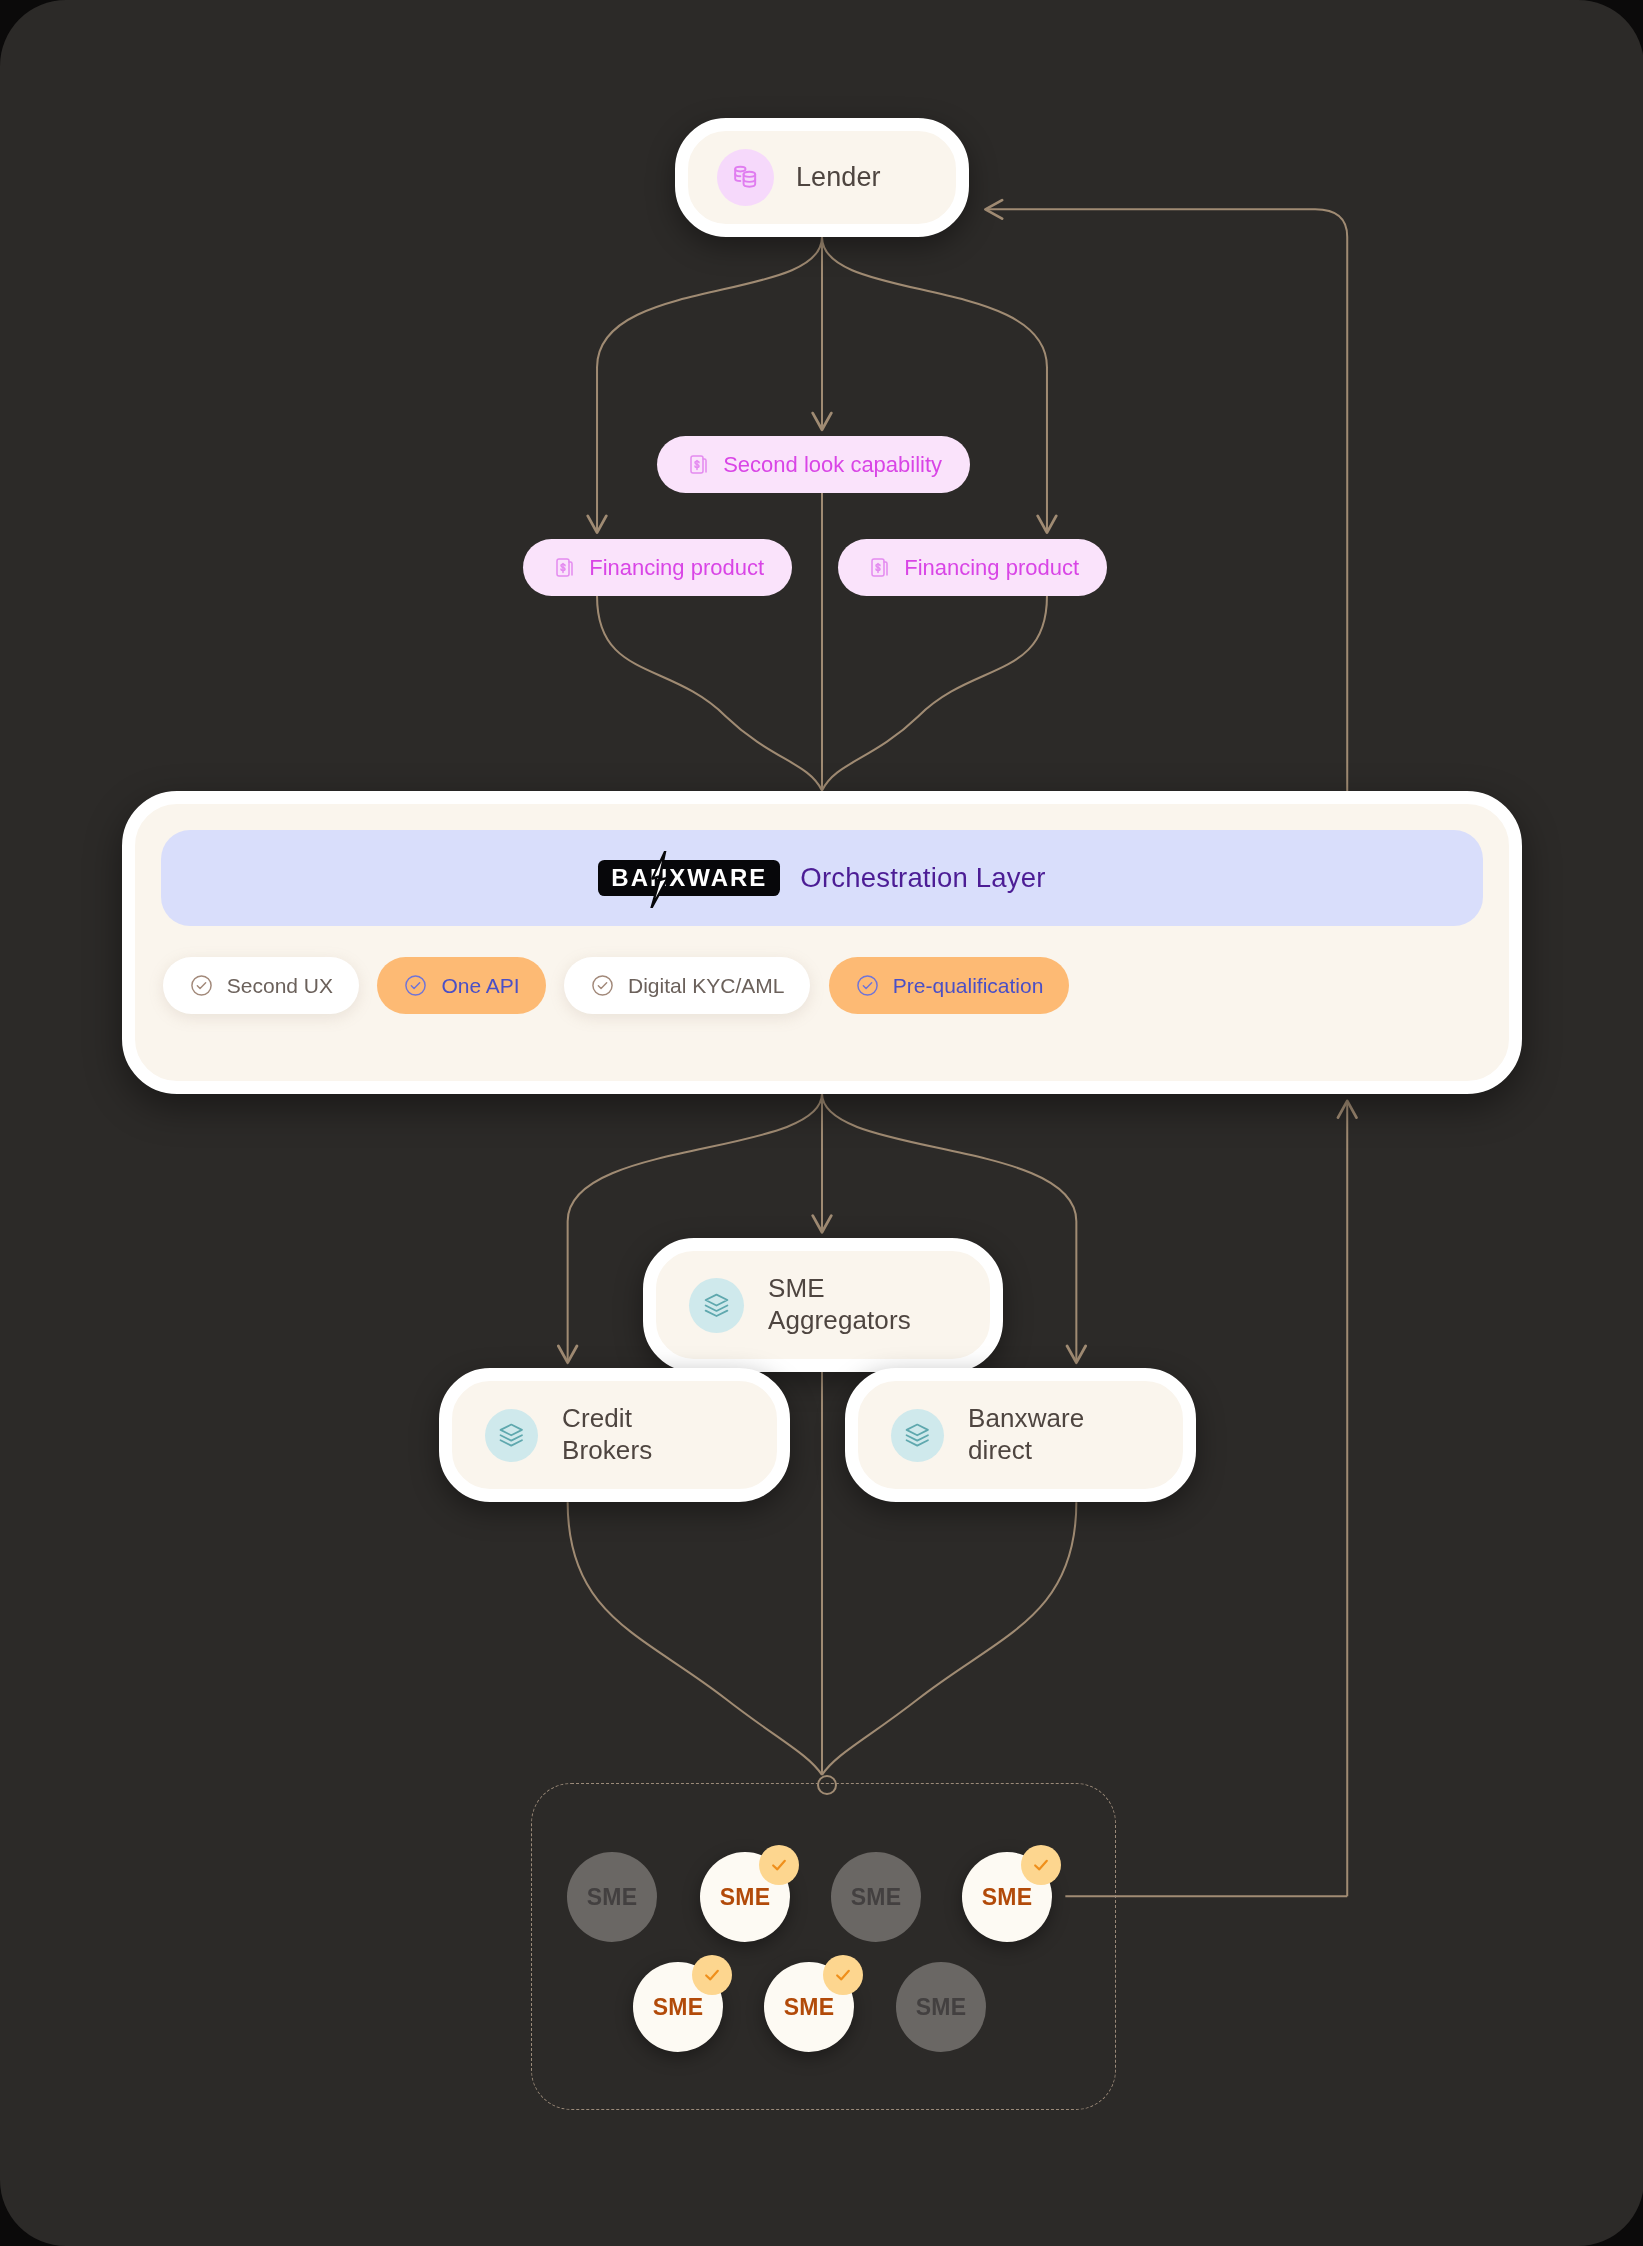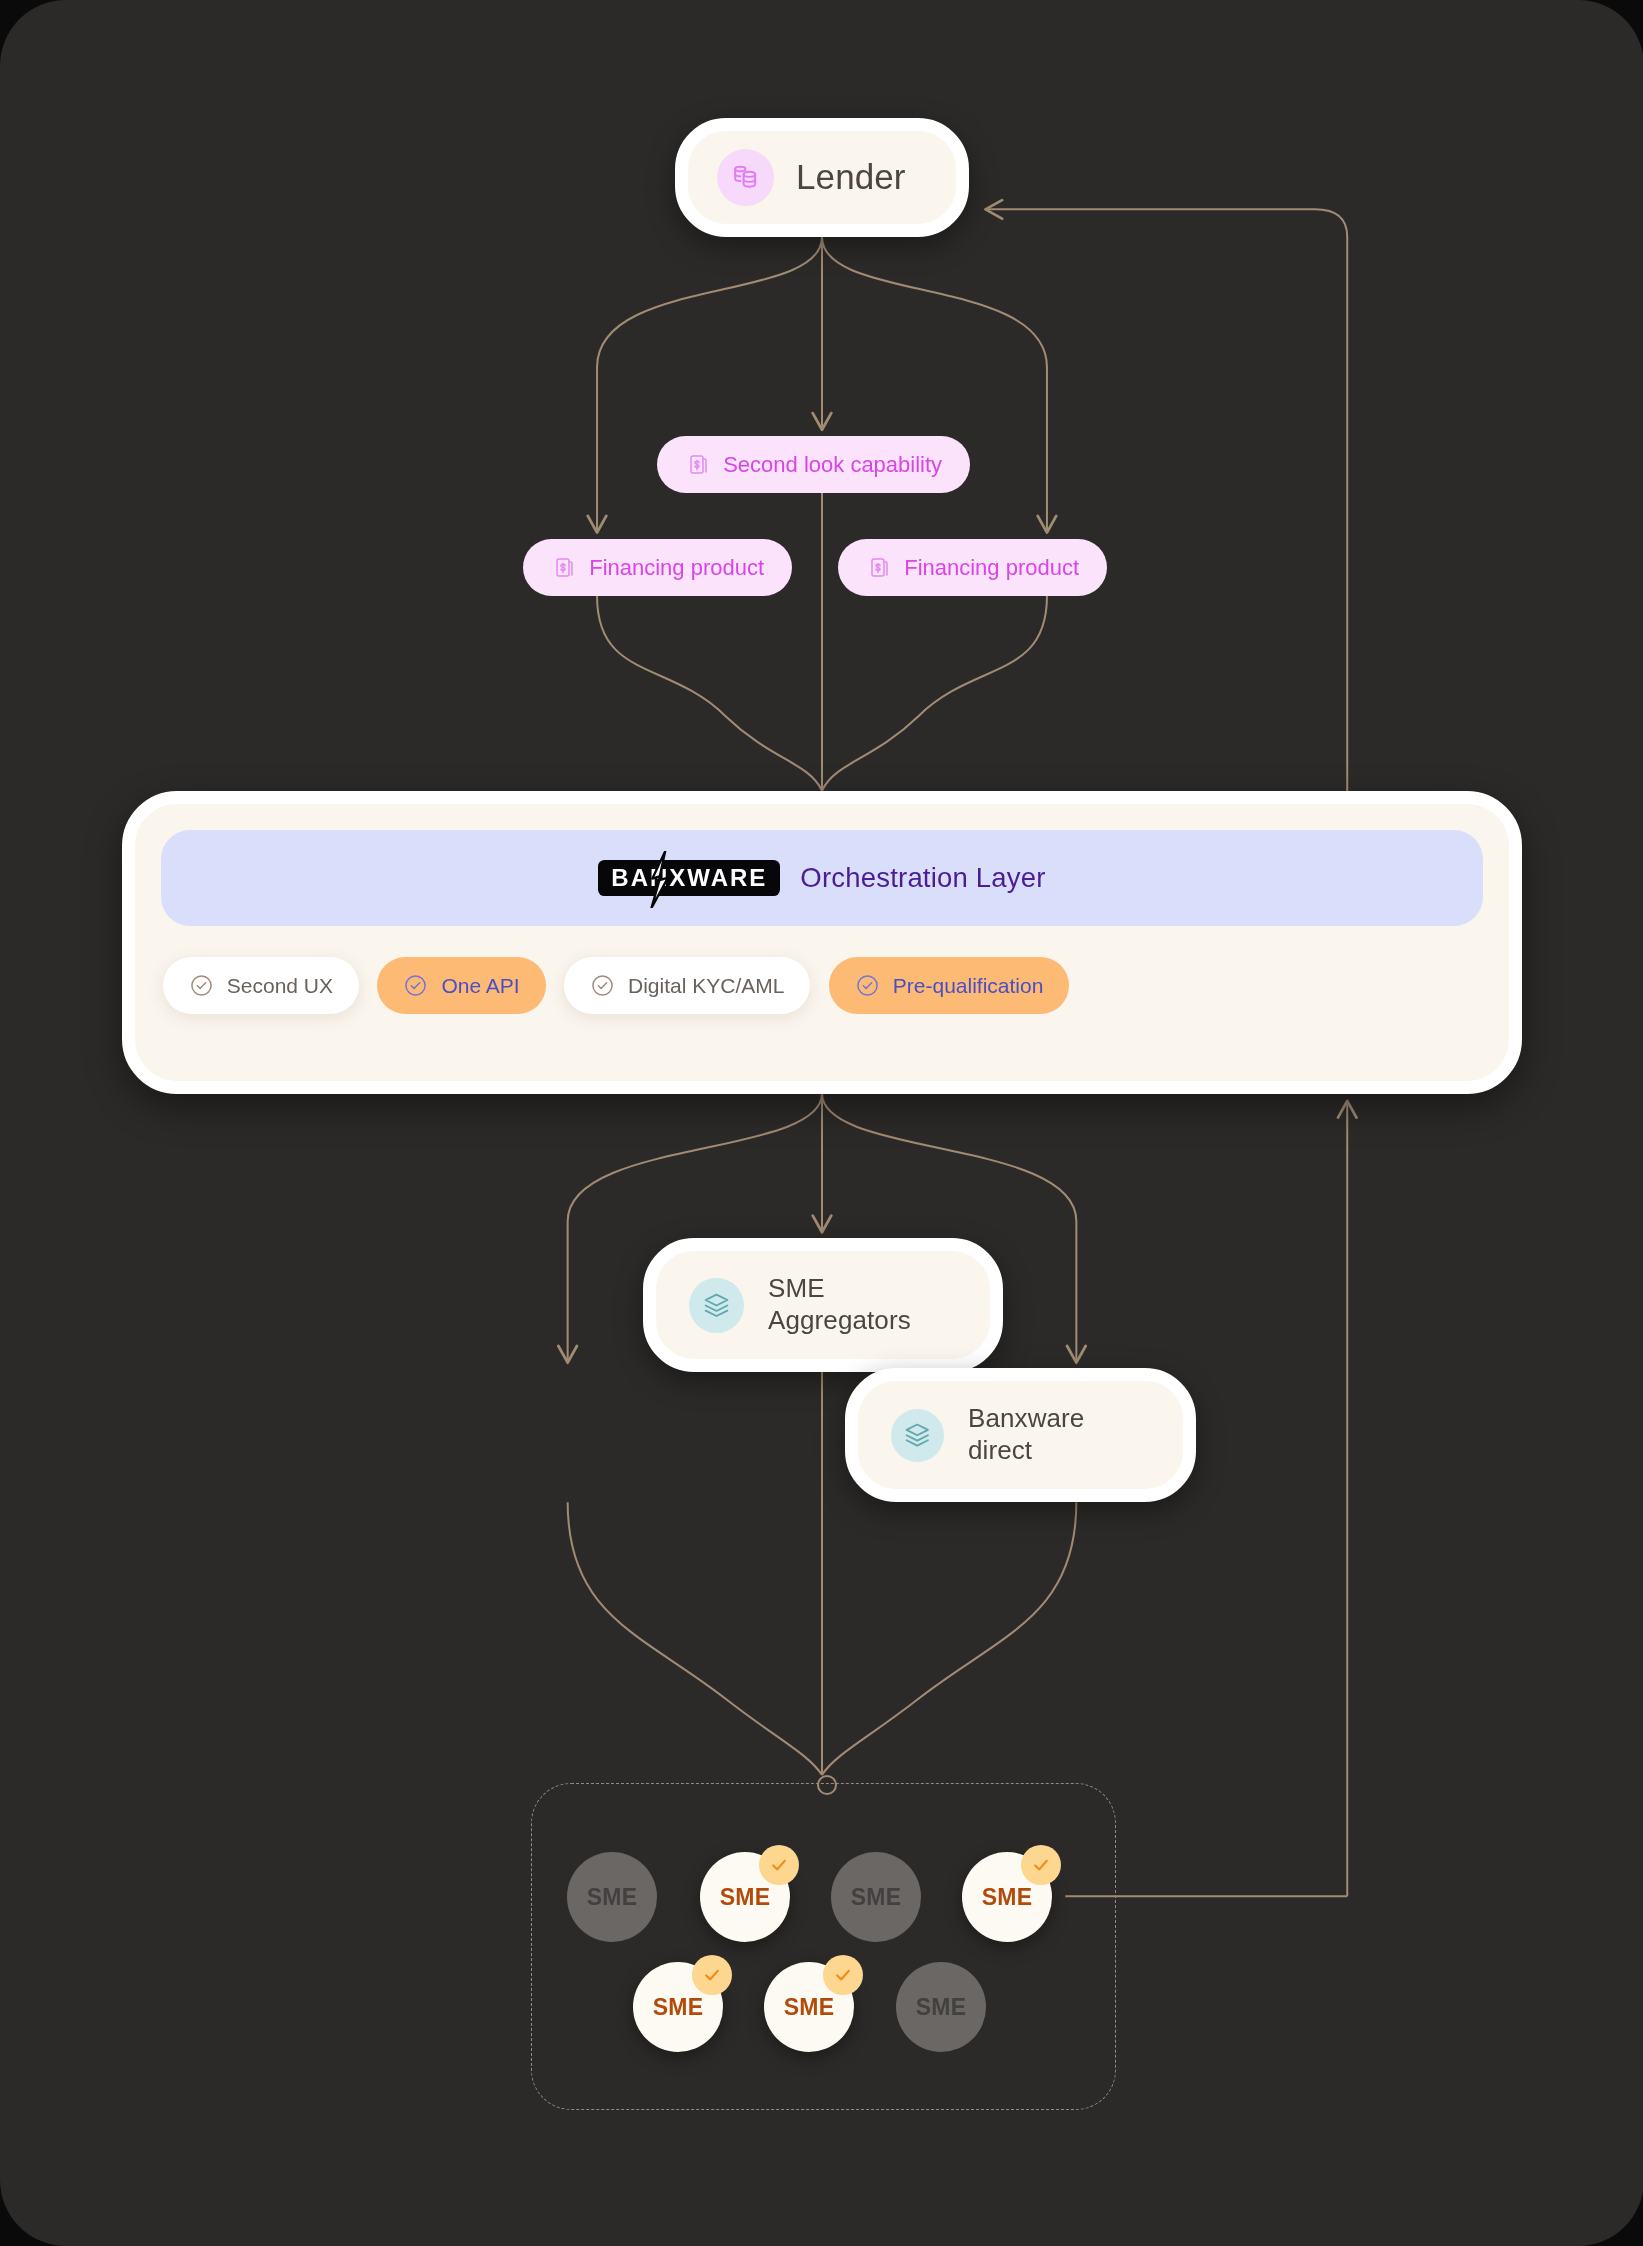--- a/index.html
+++ b/index.html
@@ -37,21 +37,21 @@
   .card .lbl {
     color: #4e4540;
     line-height: 1.22;
     letter-spacing: 0.1px;
     white-space: pre-line;
   }
 
   
   #n-lender { left: 675px; top: 118px; width: 294px; height: 119px; padding: 0 0 0 29px; }
   #n-lender .ic { width: 57px; height: 57px; background: #f6d9fb; }
-  #n-lender .lbl { font-size: 35px; margin-left: 22px; text-align: right; }
+  #n-lender .lbl { font-size: 27px; margin-left: 22px; text-align: right; }
 
   
   #n-agg { left: 643px; top: 1238px; width: 360px; height: 134px; padding: 0 0 0 33px; }
   #n-agg .ic { width: 55px; height: 55px; background: #cfe9ec; }
   #n-agg .lbl { font-size: 26px; margin-left: 24px; }
 
   
   #n-broker { left: 439px; top: 1368px; width: 351px; height: 134px; padding: 0 0 0 33px; }
   #n-broker .ic { width: 53px; height: 53px; background: #cfe9ec; }
   #n-broker .lbl { font-size: 26px; margin-left: 24px; }
@@ -324,20 +324,31 @@
       <svg width="29" height="29" viewBox="0 0 24 24" fill="none" stroke="#5fa8ae" stroke-width="1.5" stroke-linecap="round" stroke-linejoin="round">
         <path d="M12 3 L21 7.5 L12 12 L3 7.5 Z"></path>
         <path d="M3 12 L12 16.5 L21 12"></path>
         <path d="M3 16.2 L12 20.7 L21 16.2"></path>
       </svg>
     </div>
     <div class="lbl">SME
 Aggregators</div>
   </div>
 
+  <div class="card" id="n-broker">
+    <div class="ic">
+      <svg width="28.5" height="28.5" viewBox="0 0 24 24" fill="none" stroke="#5fa8ae" stroke-width="1.5" stroke-linecap="round" stroke-linejoin="round">
+        <path d="M12 3 L21 7.5 L12 12 L3 7.5 Z"></path>
+        <path d="M3 12 L12 16.5 L21 12"></path>
+        <path d="M3 16.2 L12 20.7 L21 16.2"></path>
+      </svg>
+    </div>
+    <div class="lbl">Credit
+Brokers</div>
+  </div>
 
   <div class="card" id="n-direct">
     <div class="ic">
       <svg width="28.5" height="28.5" viewBox="0 0 24 24" fill="none" stroke="#5fa8ae" stroke-width="1.5" stroke-linecap="round" stroke-linejoin="round">
         <path d="M12 3 L21 7.5 L12 12 L3 7.5 Z"></path>
         <path d="M3 12 L12 16.5 L21 12"></path>
         <path d="M3 16.2 L12 20.7 L21 16.2"></path>
       </svg>
     </div>
     <div class="lbl">Banxware

